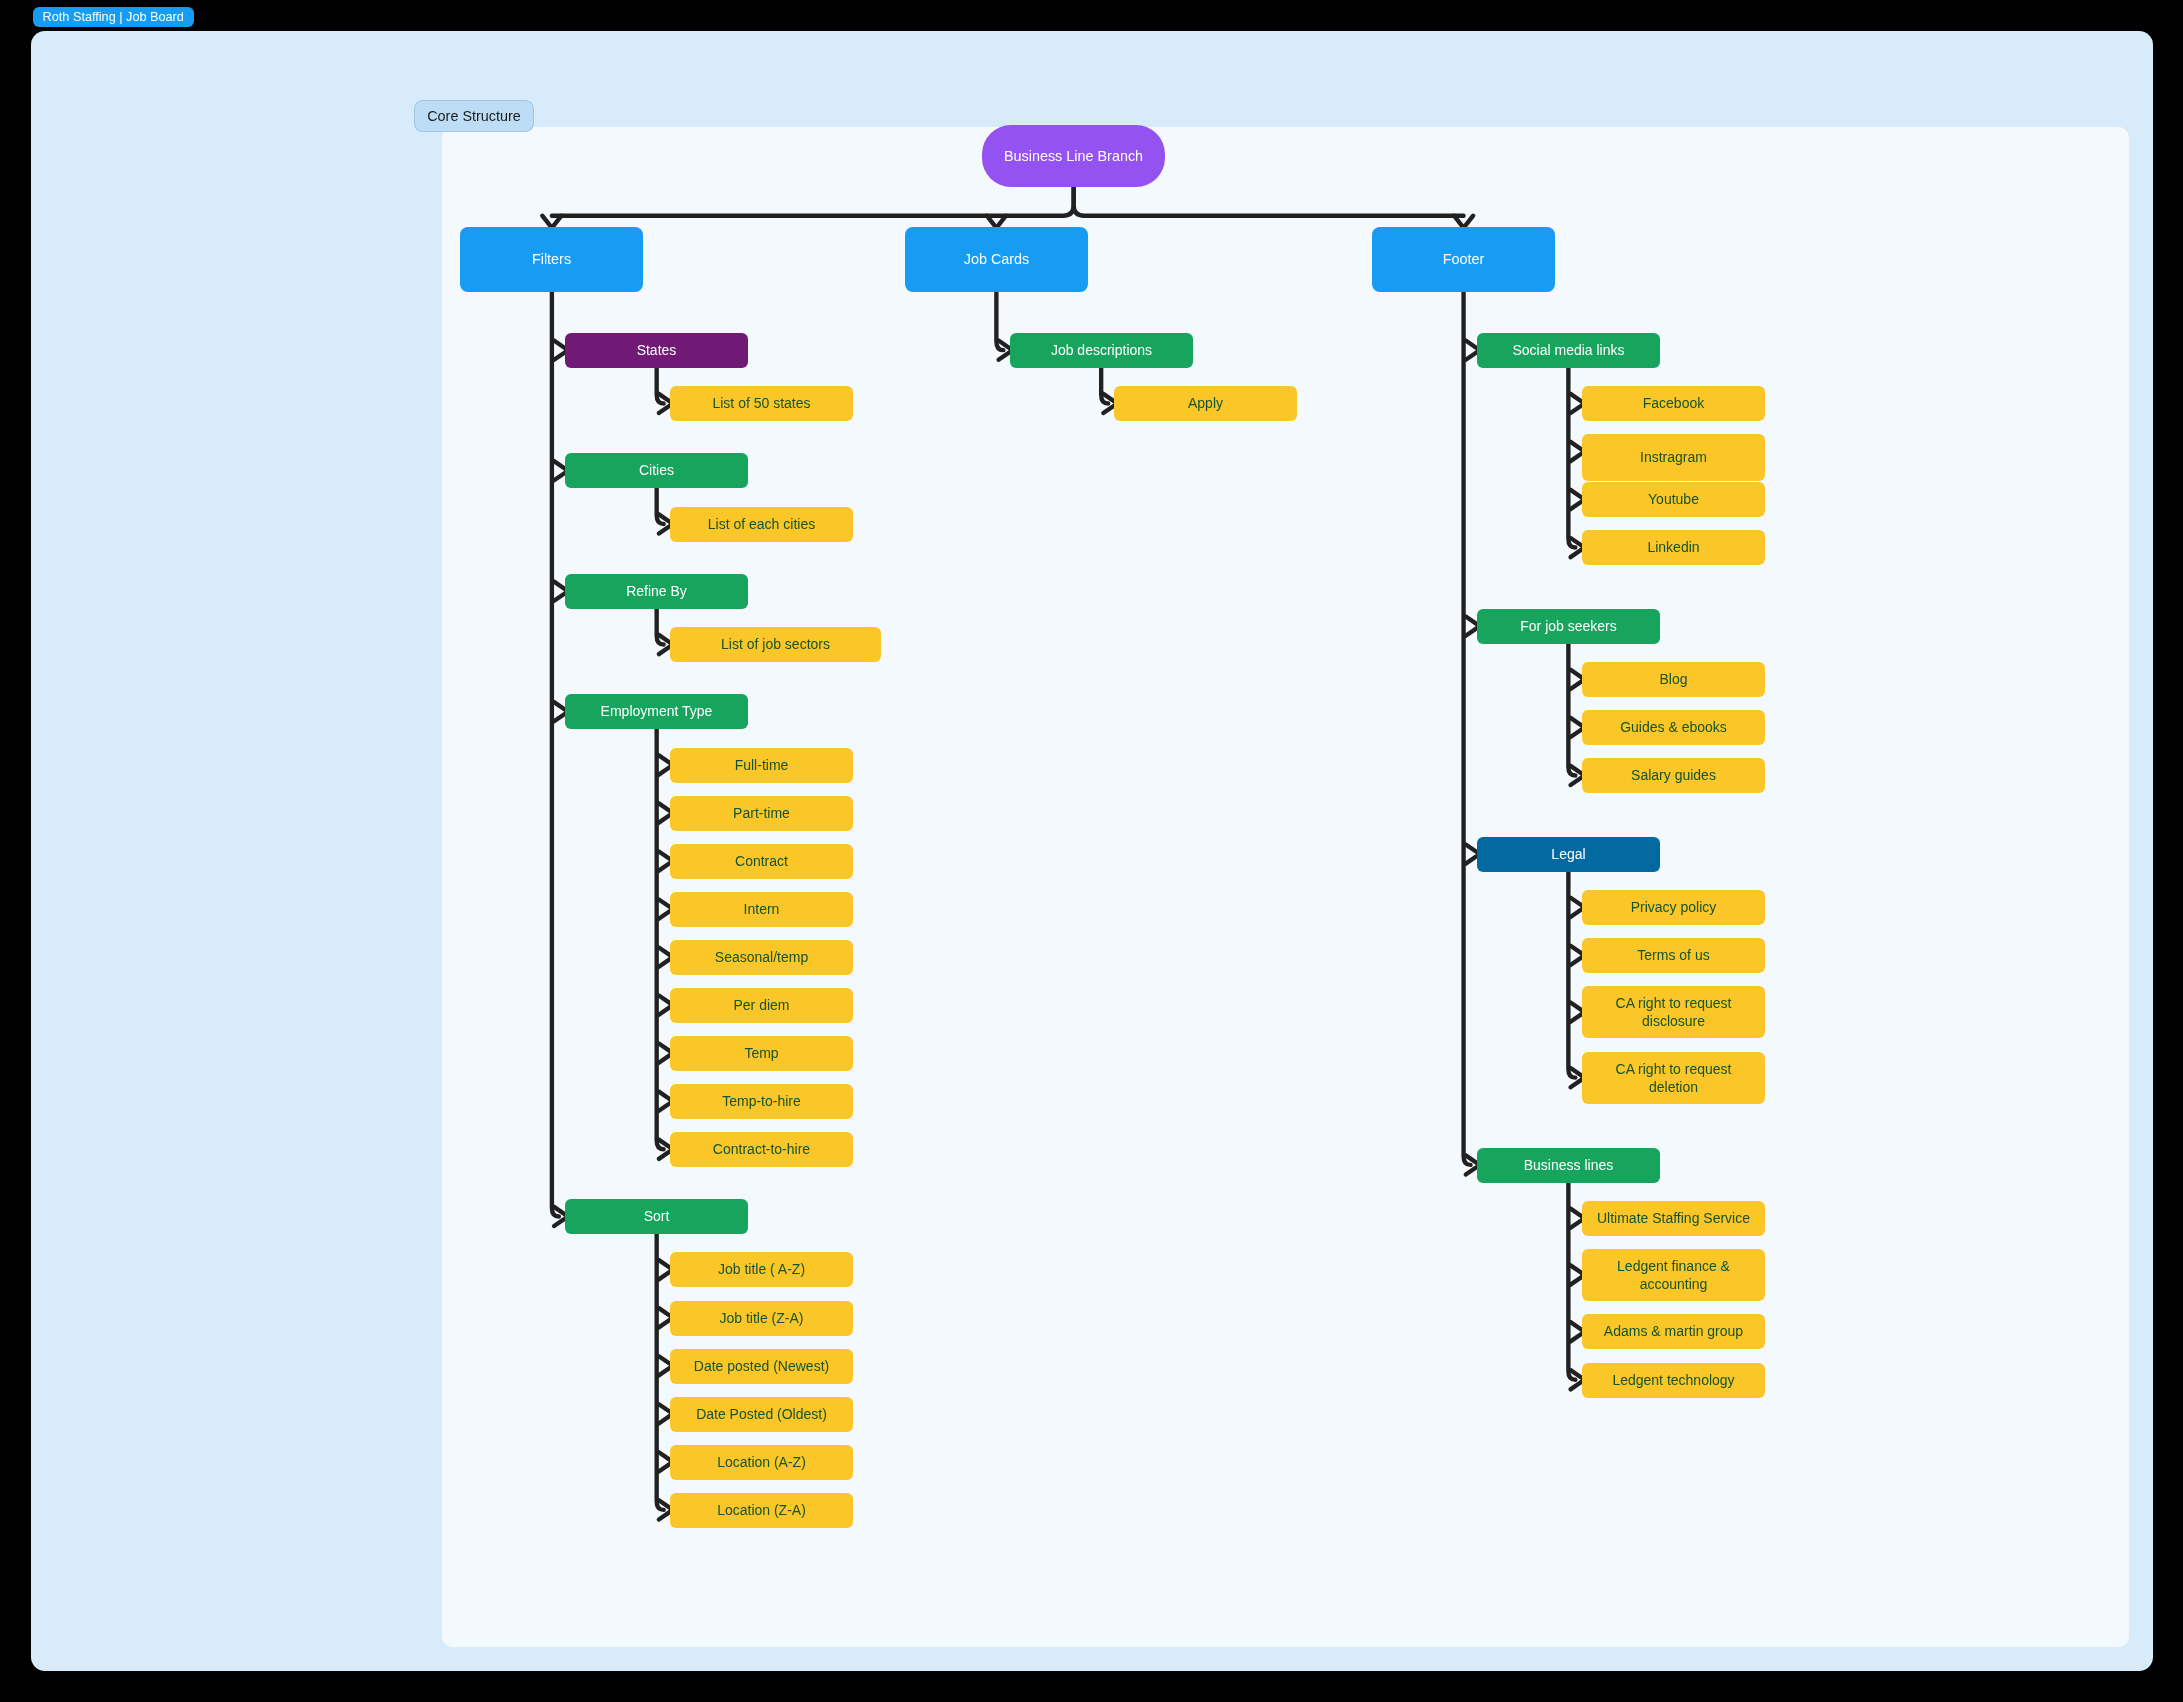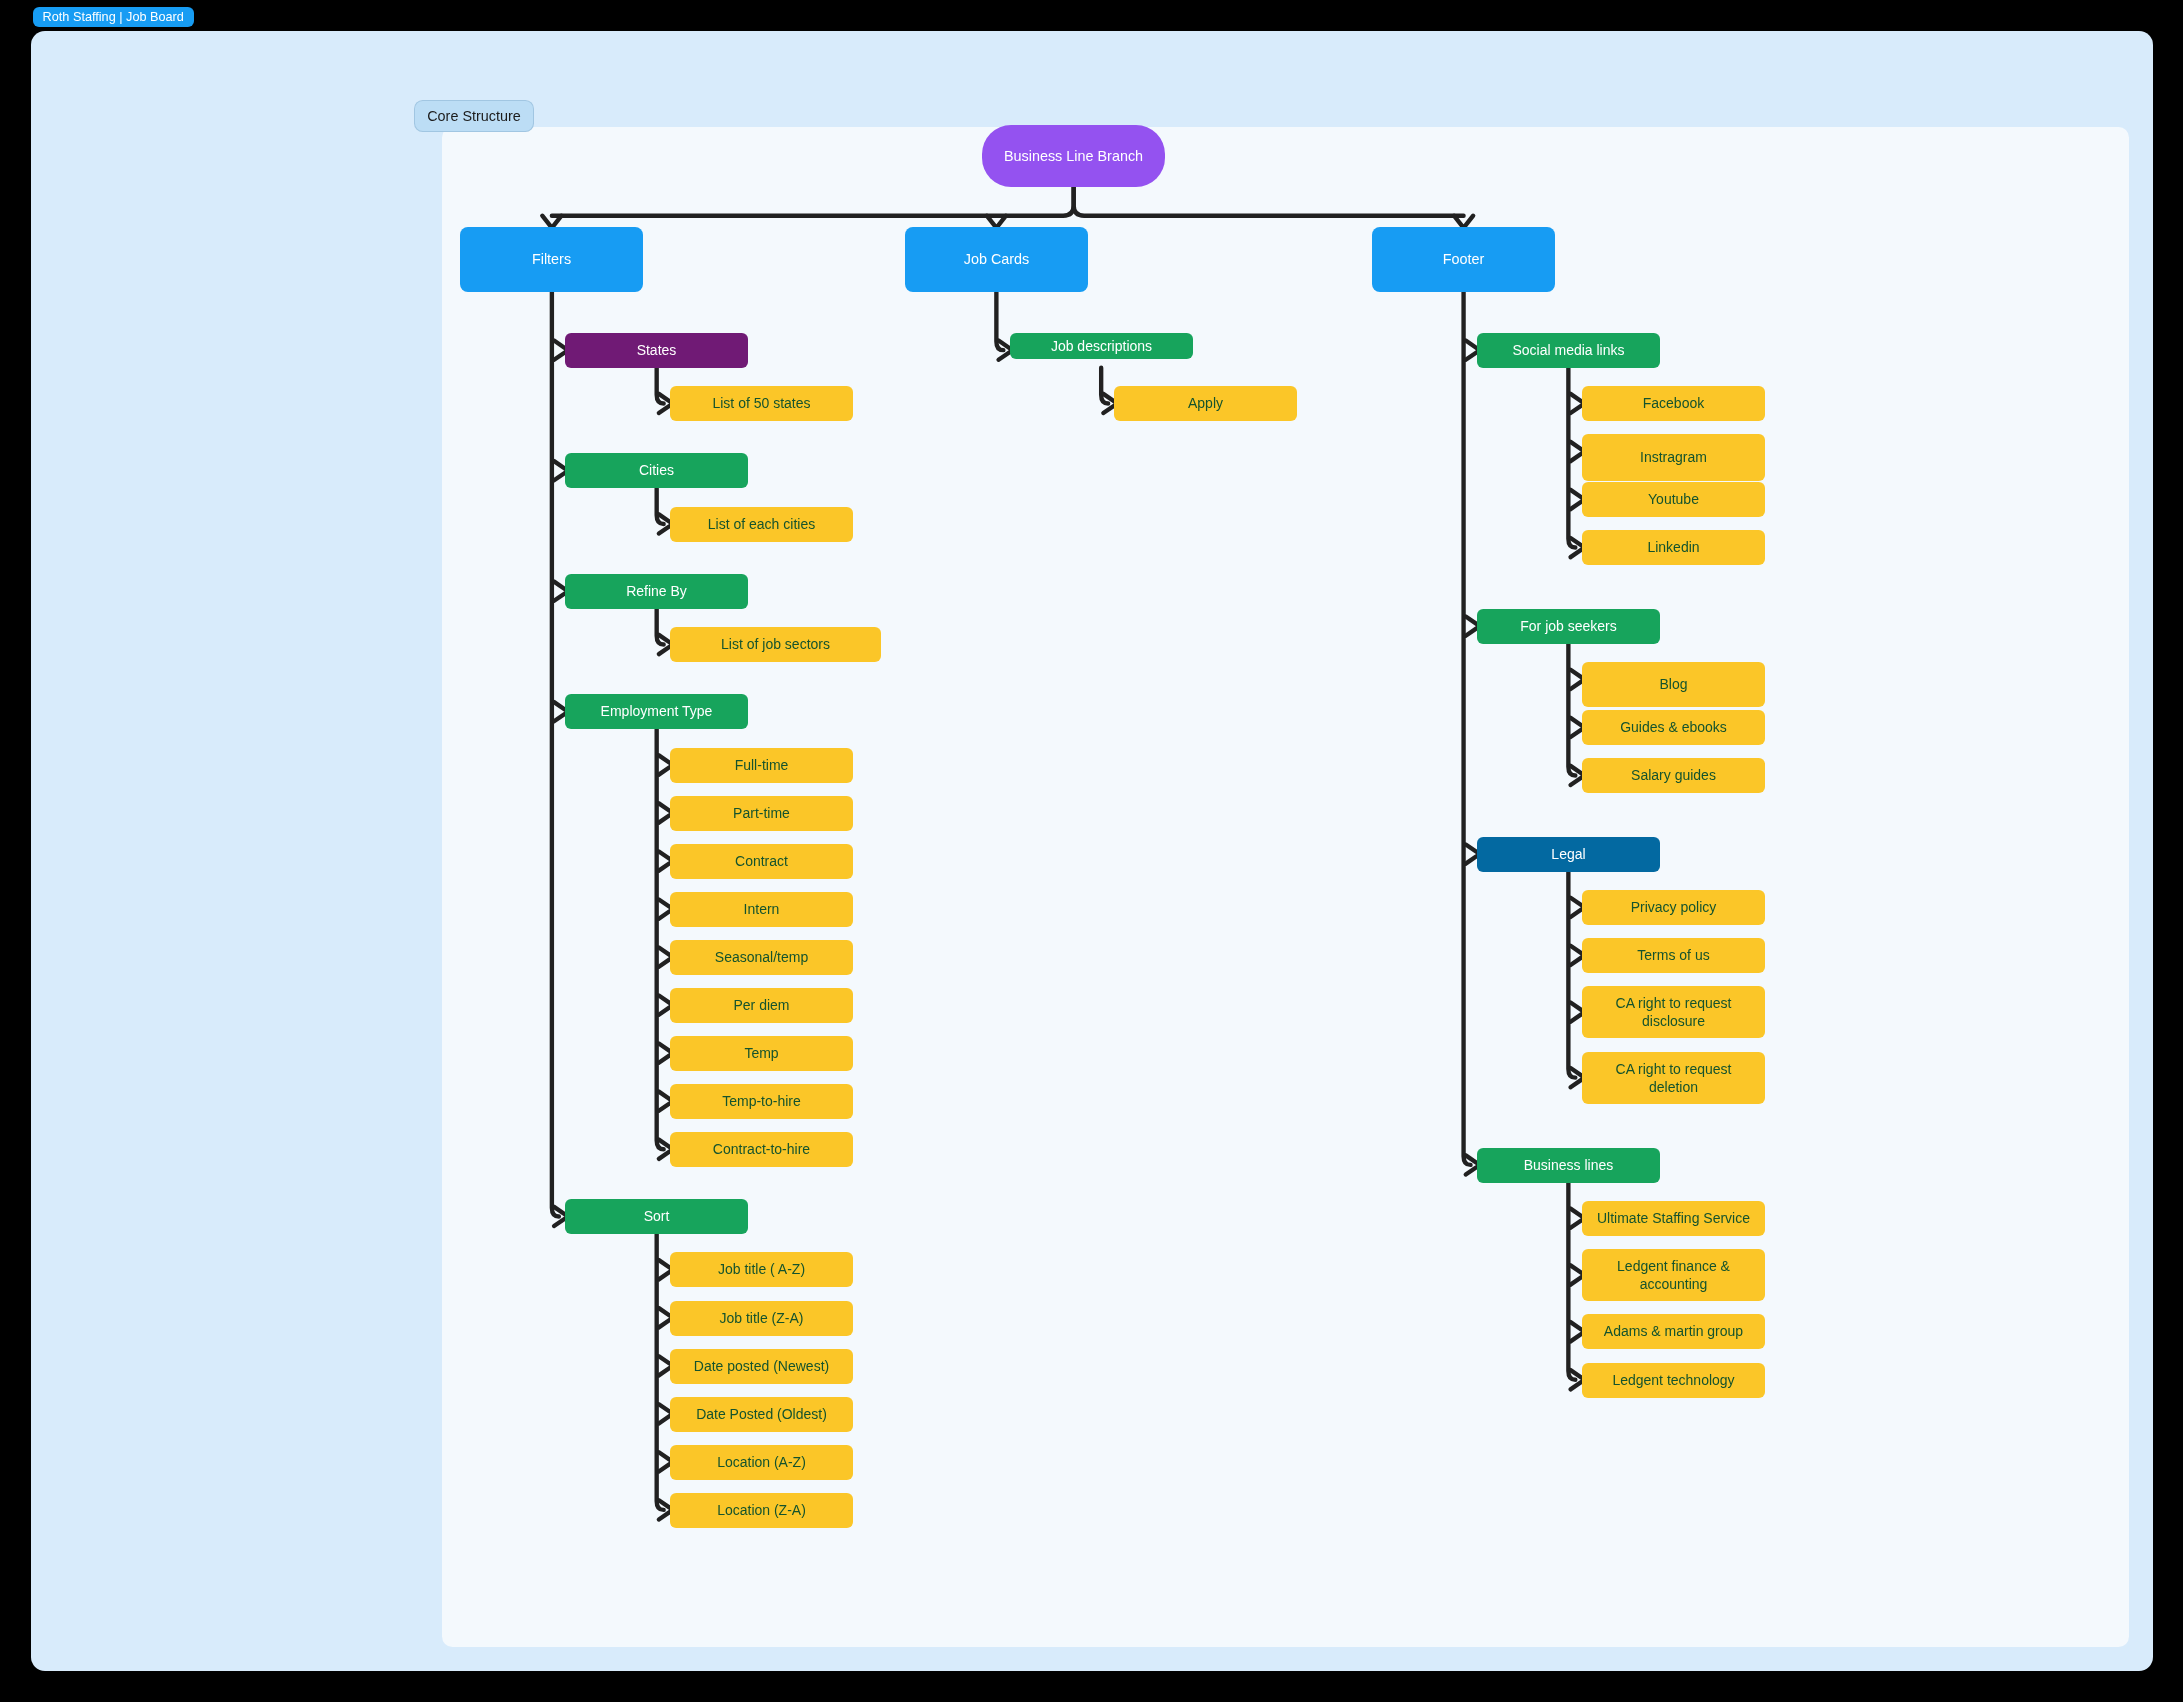--- a/index.html
+++ b/index.html
@@ -124,30 +124,30 @@
       <div class="node lv-mid" style="left: 670px; top: 1084px; width: 183px; height: 35px; background: rgb(251, 198, 40);">Temp-to-hire</div>
       <div class="node lv-mid" style="left: 670px; top: 1132px; width: 183px; height: 35px; background: rgb(251, 198, 40);">Contract-to-hire</div>
       <div class="node lv-high" style="left: 565px; top: 1199px; width: 183px; height: 35px; background: rgb(23, 164, 92);">Sort</div>
       <div class="node lv-mid" style="left: 670px; top: 1252px; width: 183px; height: 35px; background: rgb(251, 198, 40);">Job title ( A-Z)</div>
       <div class="node lv-mid" style="left: 670px; top: 1301px; width: 183px; height: 35px; background: rgb(251, 198, 40);">Job title (Z-A)</div>
       <div class="node lv-mid" style="left: 670px; top: 1349px; width: 183px; height: 35px; background: rgb(251, 198, 40);">Date posted (Newest)</div>
       <div class="node lv-mid" style="left: 670px; top: 1397px; width: 183px; height: 35px; background: rgb(251, 198, 40);">Date Posted (Oldest)</div>
       <div class="node lv-mid" style="left: 670px; top: 1445px; width: 183px; height: 35px; background: rgb(251, 198, 40);">Location (A-Z)</div>
       <div class="node lv-mid" style="left: 670px; top: 1493px; width: 183px; height: 35px; background: rgb(251, 198, 40);">Location (Z-A)</div>
       <div class="node lv-top" style="left: 905px; top: 227px; width: 183px; height: 65px; background: rgb(23, 156, 243);">Job Cards</div>
-      <div class="node lv-high" style="left: 1010px; top: 333px; width: 183px; height: 26px; background: rgb(23, 164, 92);">Job descriptions</div>
+      <div class="node lv-high" style="left: 1010px; top: 333px; width: 183px; height: 35px; background: rgb(23, 164, 92);">Job descriptions</div>
       <div class="node lv-mid" style="left: 1114px; top: 386px; width: 183px; height: 35px; background: rgb(251, 198, 40);">Apply</div>
       <div class="node lv-top" style="left: 1372px; top: 227px; width: 183px; height: 65px; background: rgb(23, 156, 243);">Footer</div>
       <div class="node lv-high" style="left: 1477px; top: 333px; width: 183px; height: 35px; background: rgb(23, 164, 92);">Social media links</div>
       <div class="node lv-mid" style="left: 1582px; top: 386px; width: 183px; height: 35px; background: rgb(251, 198, 40);">Facebook</div>
       <div class="node lv-mid" style="left: 1582px; top: 434px; width: 183px; height: 47px; background: rgb(251, 198, 40);">Instragram</div>
       <div class="node lv-mid" style="left: 1582px; top: 482px; width: 183px; height: 35px; background: rgb(251, 198, 40);">Youtube</div>
       <div class="node lv-mid" style="left: 1582px; top: 530px; width: 183px; height: 35px; background: rgb(251, 198, 40);">Linkedin</div>
       <div class="node lv-high" style="left: 1477px; top: 609px; width: 183px; height: 35px; background: rgb(23, 164, 92);">For job seekers</div>
-      <div class="node lv-mid" style="left: 1582px; top: 662px; width: 183px; height: 45px; background: rgb(251, 198, 40);">Blog</div>
+      <div class="node lv-mid" style="left: 1582px; top: 662px; width: 183px; height: 35px; background: rgb(251, 198, 40);">Blog</div>
       <div class="node lv-mid" style="left: 1582px; top: 710px; width: 183px; height: 35px; background: rgb(251, 198, 40);">Guides &amp; ebooks</div>
       <div class="node lv-mid" style="left: 1582px; top: 758px; width: 183px; height: 35px; background: rgb(251, 198, 40);">Salary guides</div>
       <div class="node lv-high" style="left: 1477px; top: 837px; width: 183px; height: 35px; background: #0369a1;">Legal</div>
       <div class="node lv-mid" style="left: 1582px; top: 890px; width: 183px; height: 35px; background: rgb(251, 198, 40);">Privacy policy</div>
       <div class="node lv-mid" style="left: 1582px; top: 938px; width: 183px; height: 35px; background: rgb(251, 198, 40);">Terms of us</div>
       <div class="node lv-mid" style="left: 1582px; top: 986px; width: 183px; height: 52px; background: rgb(251, 198, 40);">CA right to request disclosure</div>
       <div class="node lv-mid" style="left: 1582px; top: 1052px; width: 183px; height: 52px; background: rgb(251, 198, 40);">CA right to request deletion</div>
       <div class="node lv-high" style="left: 1477px; top: 1148px; width: 183px; height: 35px; background: rgb(23, 164, 92);">Business lines</div>
       <div class="node lv-mid" style="left: 1582px; top: 1201px; width: 183px; height: 35px; background: rgb(251, 198, 40);">Ultimate Staffing Service</div>
       <div class="node lv-mid" style="left: 1582px; top: 1249px; width: 183px; height: 52px; background: rgb(251, 198, 40);">Ledgent finance &amp; accounting</div>

